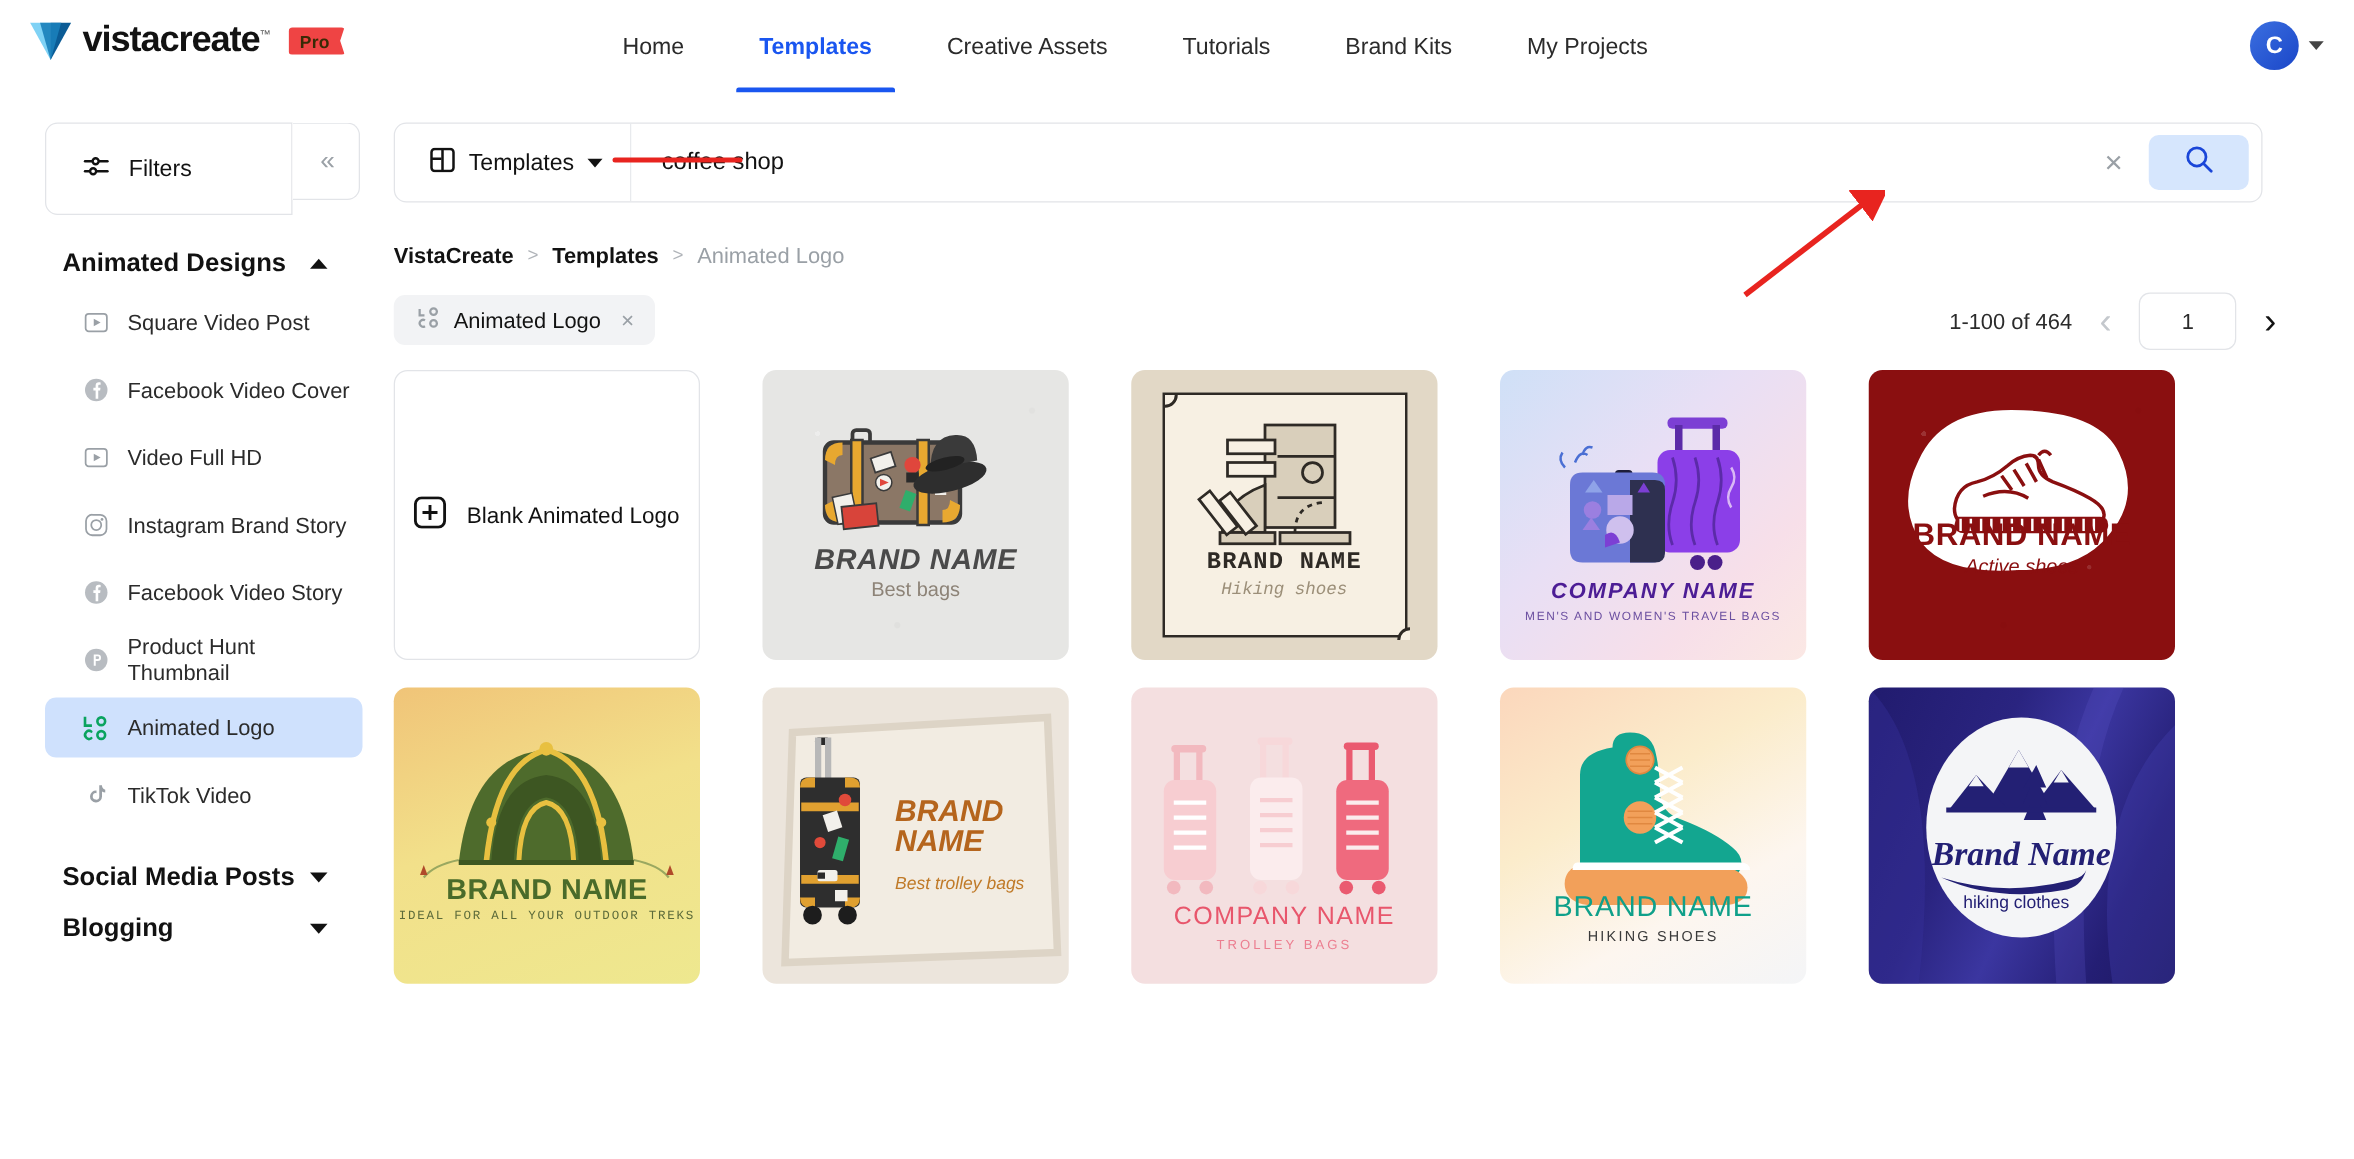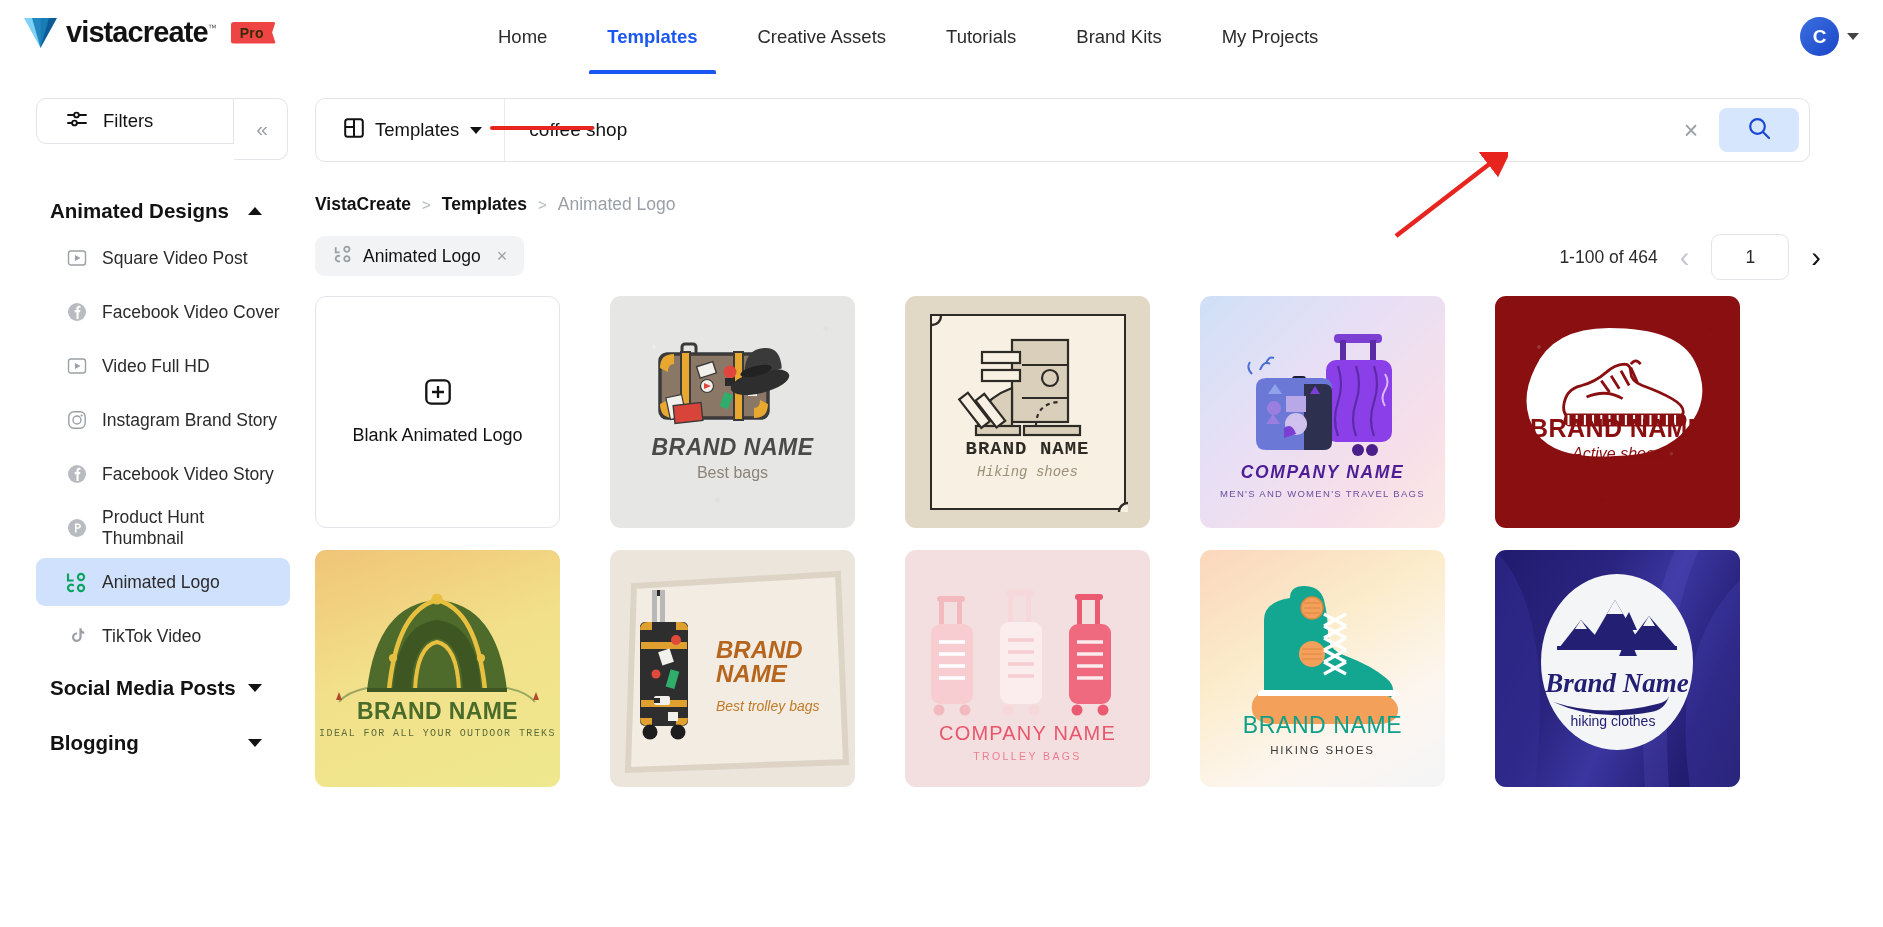--- a/index.html
+++ b/index.html
@@ -44,21 +44,21 @@
     background: linear-gradient(135deg,#3b6fe0,#1a46c8);
     color: #fff; font-size: 19px; font-weight: 600;
     display: flex; align-items: center; justify-content: center;
   }
   .caret-down { width: 0; height: 0; border-left: 6px solid transparent; border-right: 6px solid transparent; border-top: 7px solid #444; }
 
   
   .leftcol { position: absolute; left: 0; top: 74px; width: 310px; height: 853px; background: #fff; }
   .filters-row { position: absolute; left: 36px; top: 24px; display: flex; }
   .filters-btn {
-    width: 198px; height: 46px; border: 1px solid #e2e4e8; border-radius: 10px 0 0 10px;
+    width: 198px; height: 74px; border: 1px solid #e2e4e8; border-radius: 10px 0 0 10px;
     display: flex; align-items: center; gap: 14px; padding-left: 28px;
     font-size: 18.5px; color: #121212; cursor: pointer; background: #fff;
   }
   .collapse-btn {
     width: 54px; height: 62px; border: 1px solid #e2e4e8; border-left: none;
     border-radius: 0 10px 10px 0; background: #fff; display: flex;
     align-items: center; justify-content: center; cursor: pointer;
     color: #9aa0a6; font-size: 21px; letter-spacing: -3px;
   }
 
@@ -127,21 +127,21 @@
   .pg-num {
     width: 78px; height: 46px; border: 1px solid #e2e4e8; border-radius: 9px;
     display: flex; align-items: center; justify-content: center; font-size: 17.5px; color: #2b2b2b;
   }
 
   
   .grid { position: absolute; left: 5px; top: 222px; width: 1525px; display: grid; grid-template-columns: repeat(5, 245px); gap: 0 50px; }
   .card { width: 245px; height: 232px; border-radius: 11px; overflow: hidden; position: relative; cursor: pointer; }
   .card.r2 { height: 237px; }
   .card.blank {
-    border: 1px solid #e2e4e8; background: #fff; display: flex; flex-direction: column;
+    border: 1px solid #e2e4e8; background: #fff; display: flex; flex-direction: row;
     align-items: center; justify-content: center; gap: 16px;
   }
   .blank-label { font-size: 18px; color: #121212; }
   .row2 { margin-top: 22px; }
 
   .logo-title { font-weight: 700; text-align: center; }
   .logo-sub { text-align: center; }
 
   
   .c-bags { background: #e6e6e4; }
@@ -293,21 +293,21 @@
 
   <div class="navitem" style="top:538px;">
     <span class="ico">
       <svg width="20" height="20" viewBox="0 0 20 20">
           <path d="M12.4 2.2v8.9a2.6 2.6 0 1 1-2.2-2.57V6.4a4.8 4.8 0 1 0 4.4 4.78V7.2a5.5 5.5 0 0 0 2.6.75V5.7a3.5 3.5 0 0 1-2.6-3.5z" fill="#9aa0a6"></path>
         </svg>
     </span>
     <span>TikTok Video</span>
   </div>
 
-  <div class="section-hdr" style="top:602px;">
+  <div class="section-hdr" style="top:616px;">
     <span>Social Media Posts</span>
     <span class="chev down"></span>
   </div>
 
   <div class="section-hdr" style="top:657px;">
     <span>Blogging</span>
     <span class="chev down"></span>
   </div>
 </div>
 

